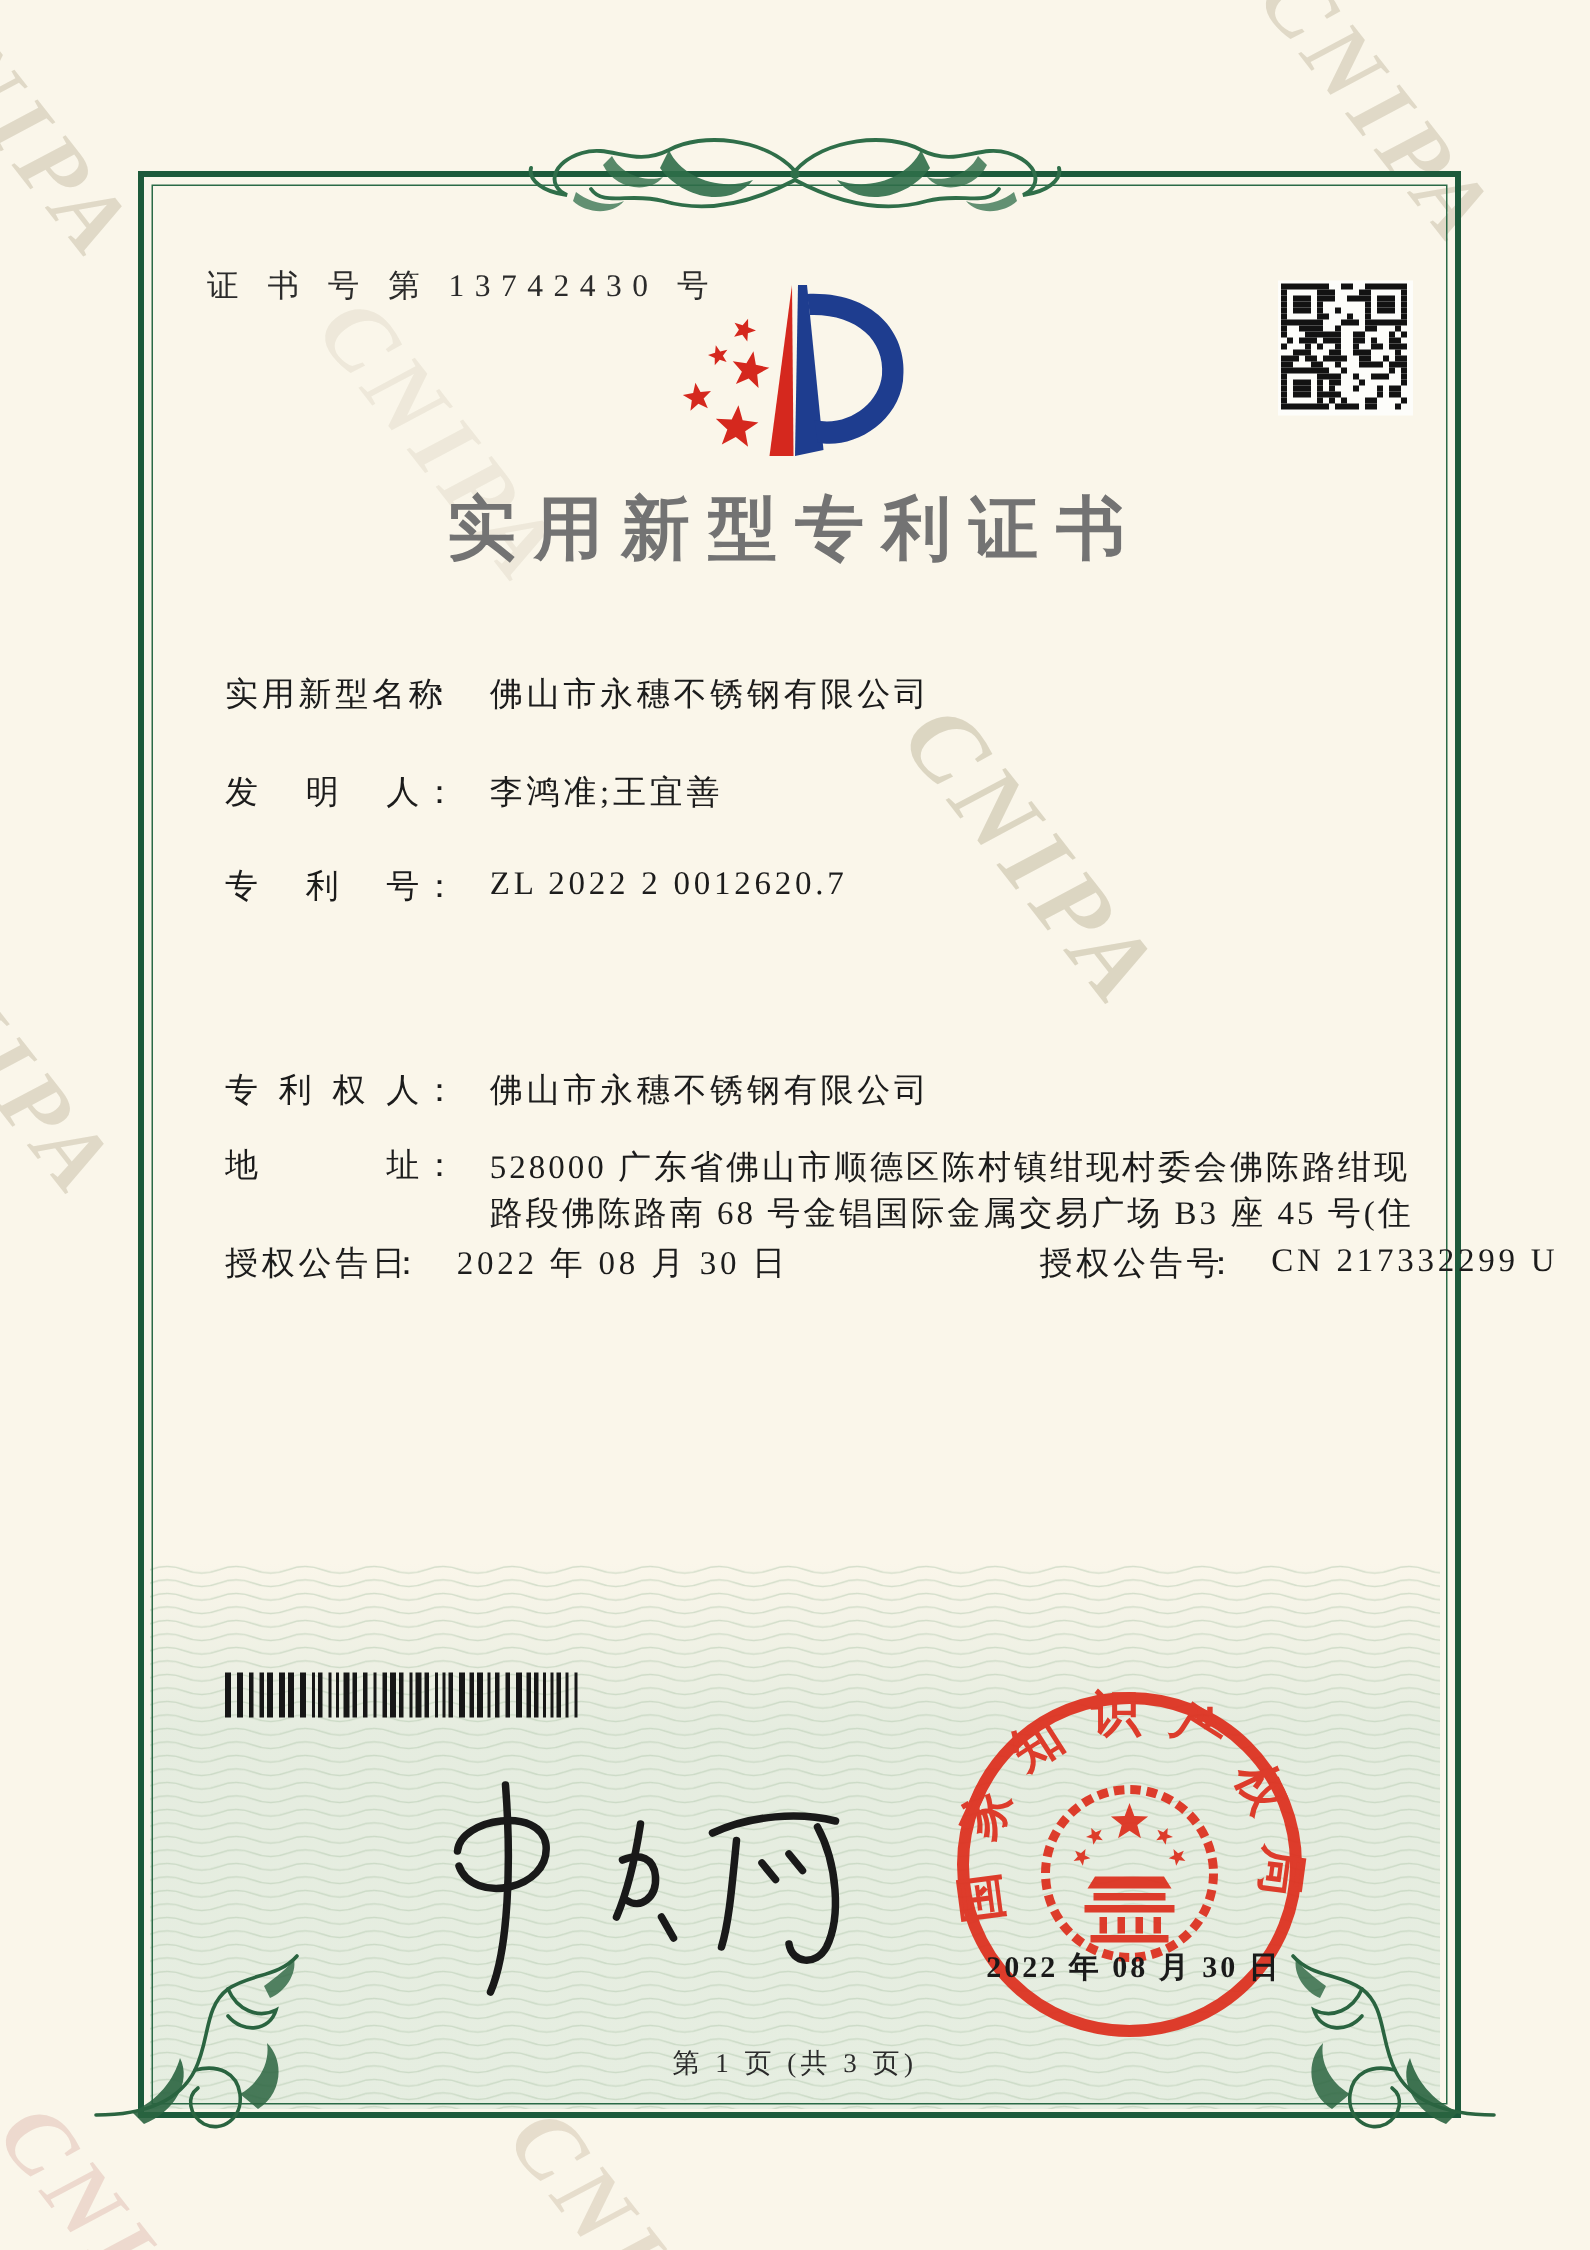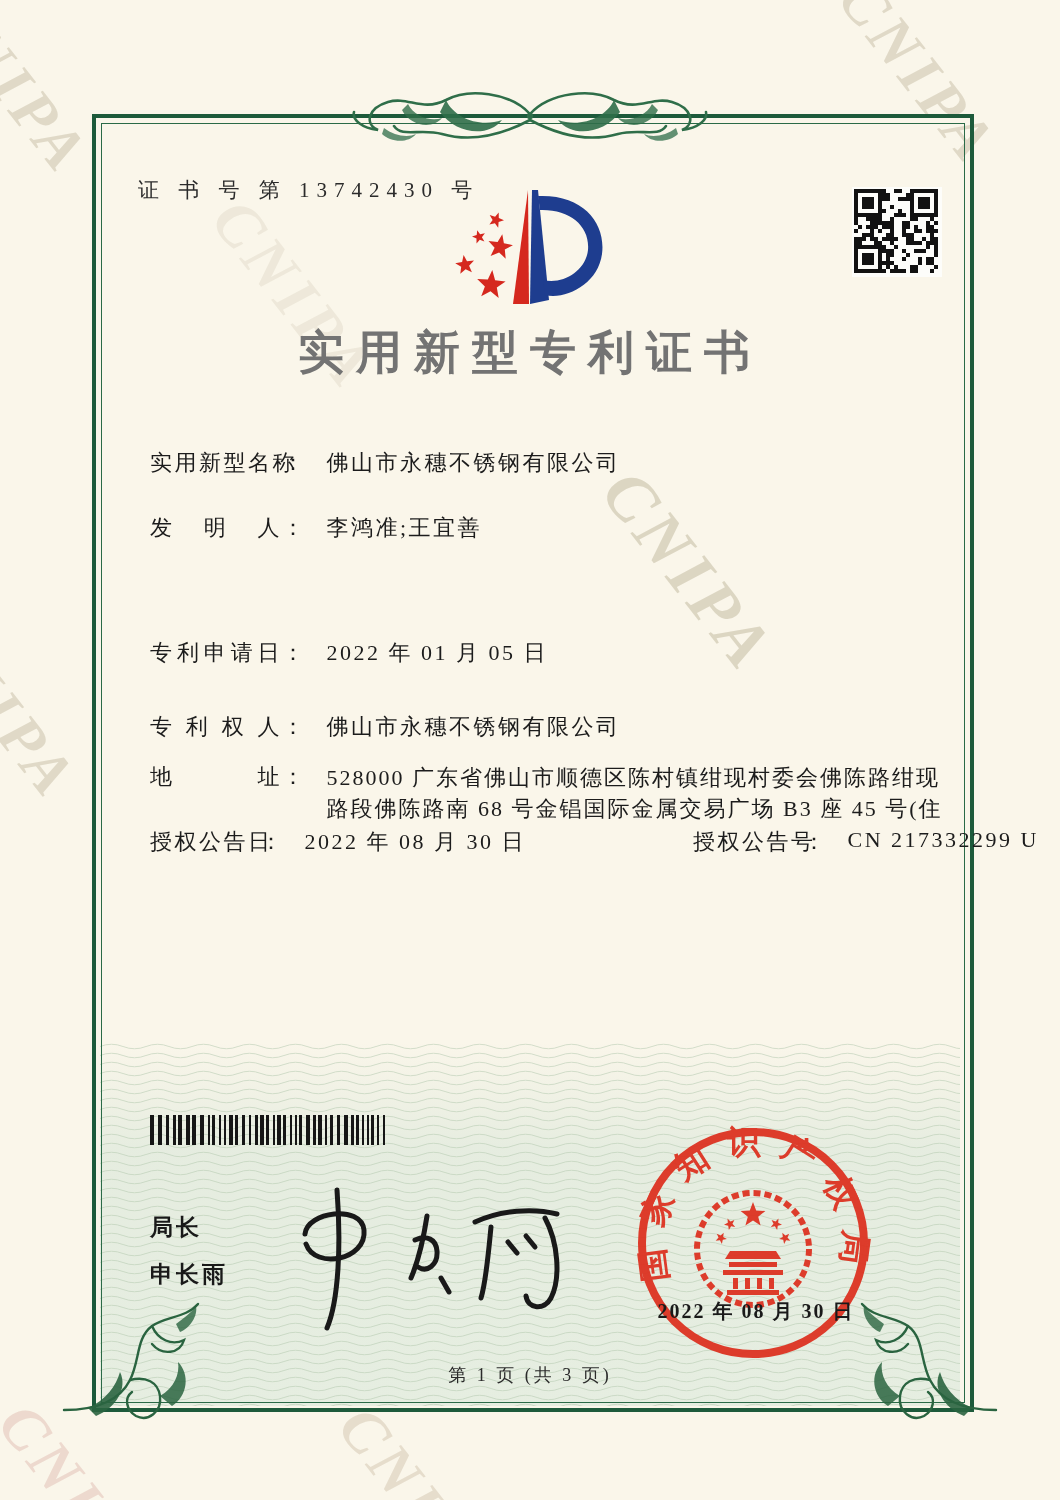--- a/index.html
+++ b/index.html
@@ -376,23 +376,23 @@
   <div class="title">实用新型专利证书</div>
 
   <div class="frow" style="top:448px;">
     <span class="lbl lbl-w6">实用新型名称</span><span class="colon">：</span>
     <span class="val">佛山市永穗不锈钢有限公司</span>
   </div>
   <div class="frow" style="top:513px;">
     <span class="lbl lbl-w6">发明人</span><span class="colon">：</span>
     <span class="val">李鸿准;王宜善</span>
   </div>
-  <div class="frow" style="top:638px;">
-    <span class="lbl lbl-w6">专利申请日</span><span class="colon">：</span>
-    <span class="val">2022 年 01 月 05 日</span>
+  <div class="frow" style="top:576px;">
+    <span class="lbl lbl-w6">专利号</span><span class="colon">：</span>
+    <span class="val">ZL 2022 2 0012620.7</span>
   </div>
   <div class="frow" style="top:712px;">
     <span class="lbl lbl-w6">专利权人</span><span class="colon">：</span>
     <span class="val">佛山市永穗不锈钢有限公司</span>
   </div>
   <div class="frow addr" style="top:762px;">
     <span class="lbl lbl-w6">地址</span><span class="colon">：</span>
     <span class="val">528000 广东省佛山市顺德区陈村镇绀现村委会佛陈路绀现路段佛陈路南 68 号金锠国际金属交易广场 B3 座 45 号(住</span>
   </div>
   <div class="frow" style="top:827px;width:790px;">
@@ -440,24 +440,20 @@
       <div style="width: 4px; background: rgb(22, 22, 22); margin-right: 3px;"></div>
       <div style="width: 3px; background: rgb(22, 22, 22); margin-right: 2px;"></div>
       <div style="width: 3px; background: rgb(22, 22, 22); margin-right: 3px;"></div>
       <div style="width: 2px; background: rgb(22, 22, 22); margin-right: 3px;"></div>
       <div style="width: 2px; background: rgb(22, 22, 22); margin-right: 2px;"></div>
       <div style="width: 3px; background: rgb(22, 22, 22); margin-right: 3px;"></div>
       <div style="width: 2px; background: rgb(22, 22, 22); margin-right: 4px;"></div>
       <div style="width: 2px; background: rgb(22, 22, 22); margin-right: 2px;"></div>
     </div>
 
-  <div class="signer">
-    <div>局长</div>
-    <div>申长雨</div>
-  </div>
 
   <svg class="signature" width="310" height="150" viewBox="0 0 310 150">
     <g stroke="#191919" stroke-width="5" fill="none" stroke-linecap="round" stroke-linejoin="round">
       <path d="M62,8 C66,60 64,118 52,146"></path>
       <path d="M30,52 C32,30 86,22 89,48 C92,78 40,88 31,62"></path>
       <path d="M152,34 C148,60 142,82 136,96"></path>
       <path d="M140,58 C152,53 161,57 162,69 C163,83 152,91 143,85"></path>
       <path d="M166,96 L174,110"></path>
       <path d="M200,40 C226,28 258,26 282,32"></path>
       <path d="M216,45 C213,75 211,100 206,116"></path>

